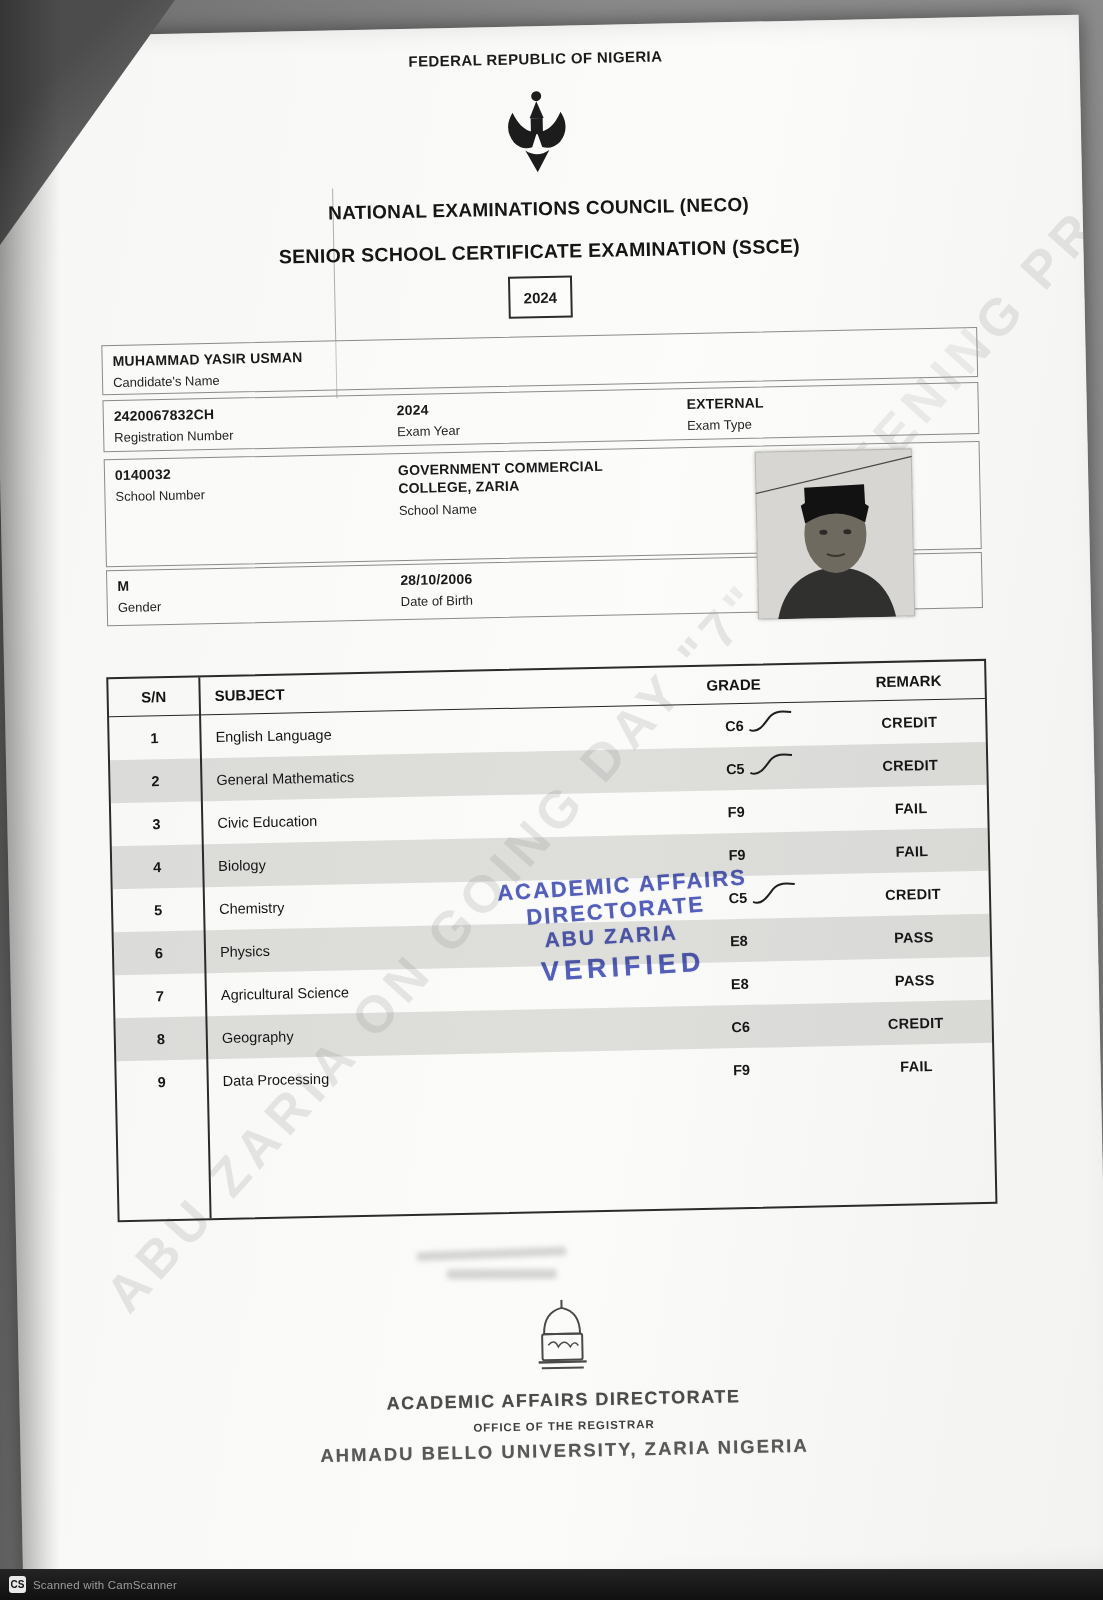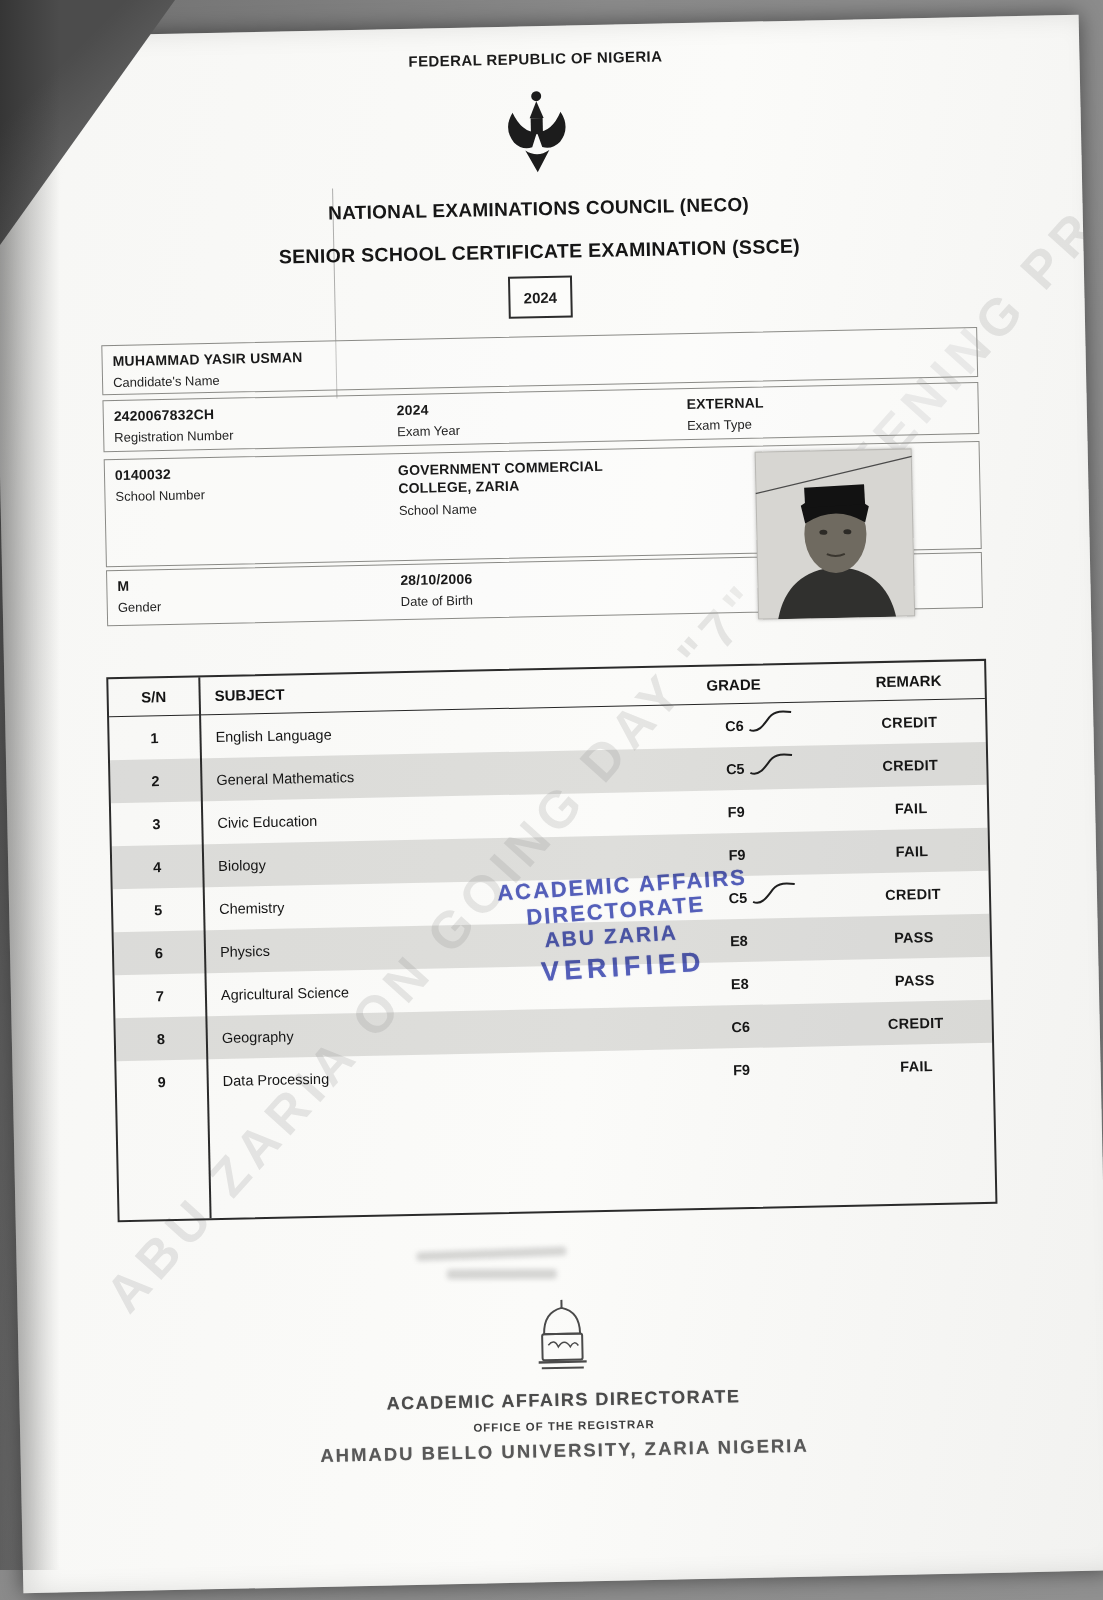--- a/index.html
+++ b/index.html
@@ -296,14 +296,18 @@
     </div>
     <div class="footer-1">ACADEMIC AFFAIRS DIRECTORATE</div>
     <div class="footer-2">OFFICE OF THE REGISTRAR</div>
     <div class="footer-3">AHMADU BELLO UNIVERSITY, ZARIA NIGERIA</div>
 
   </div>
 
   <div class="corner-shadow-tl"></div>
   <div class="edge-shadow-left"></div>
 
+  <div class="scan-bar">
+    <span class="cs-logo">CS</span>
+    <span class="scan-label">Scanned with CamScanner</span>
+  </div>
 
 </div>
 
 </body></html>

